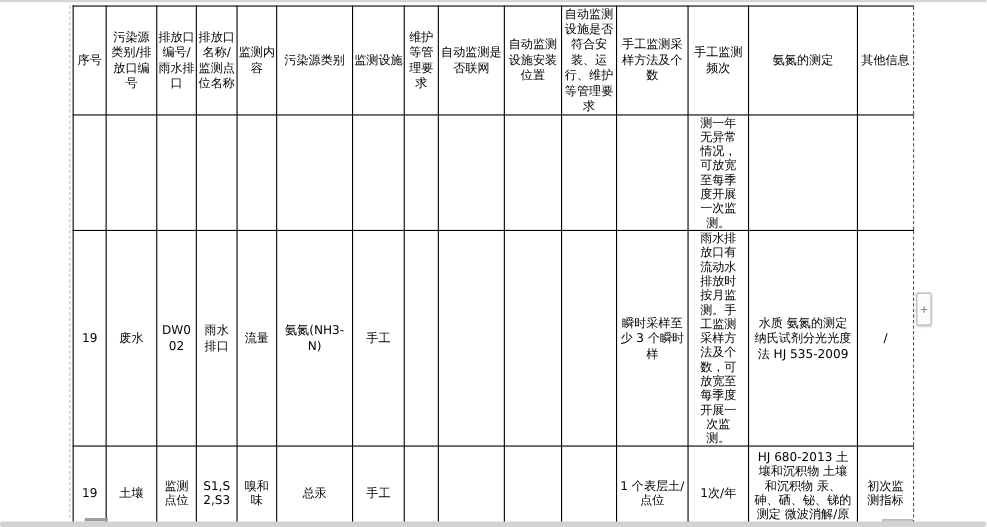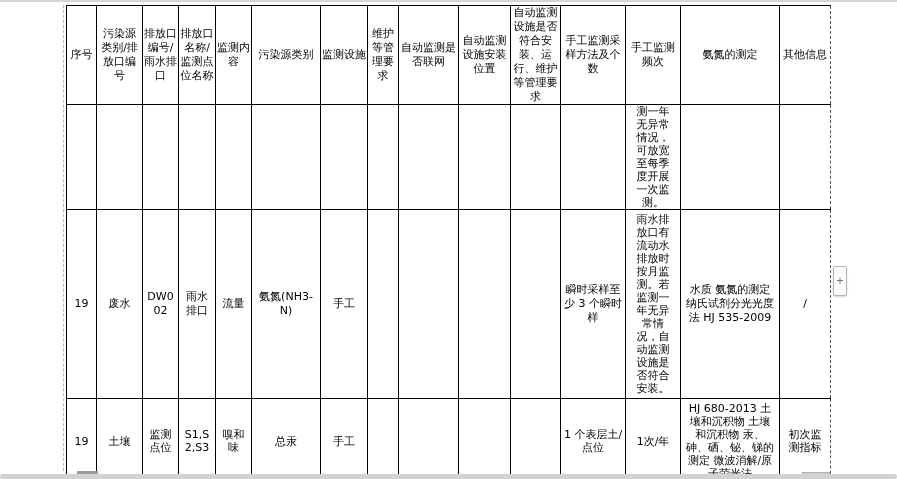--- a/index.html
+++ b/index.html
@@ -105,21 +105,21 @@
         <td>DW002</td>
         <td>雨水排口</td>
         <td>流量</td>
         <td>氨氮(NH3-N)</td>
         <td>手工</td>
         <td></td>
         <td></td>
         <td></td>
         <td></td>
         <td class="col-samp">瞬时采样至少 3 个瞬时样</td>
-        <td class="col-freq">雨水排放口有流动水排放时按月监测。若监测一年无异常情况，自动监测设施是否符合安装。</td>
+        <td class="col-freq">雨水排放口有流动水排放时按月监测。手工监测采样方法及个数，可放宽至每季度开展一次监测。</td>
         <td>水质 氨氮的测定 纳氏试剂分光光度法 HJ 535-2009</td>
         <td class="col-last">/</td>
       </tr>
       <tr class="r-19">
         <td>19</td>
         <td>土壤</td>
         <td>监测点位</td>
         <td>S1,S2,S3</td>
         <td>嗅和味</td>
         <td>总汞</td>

